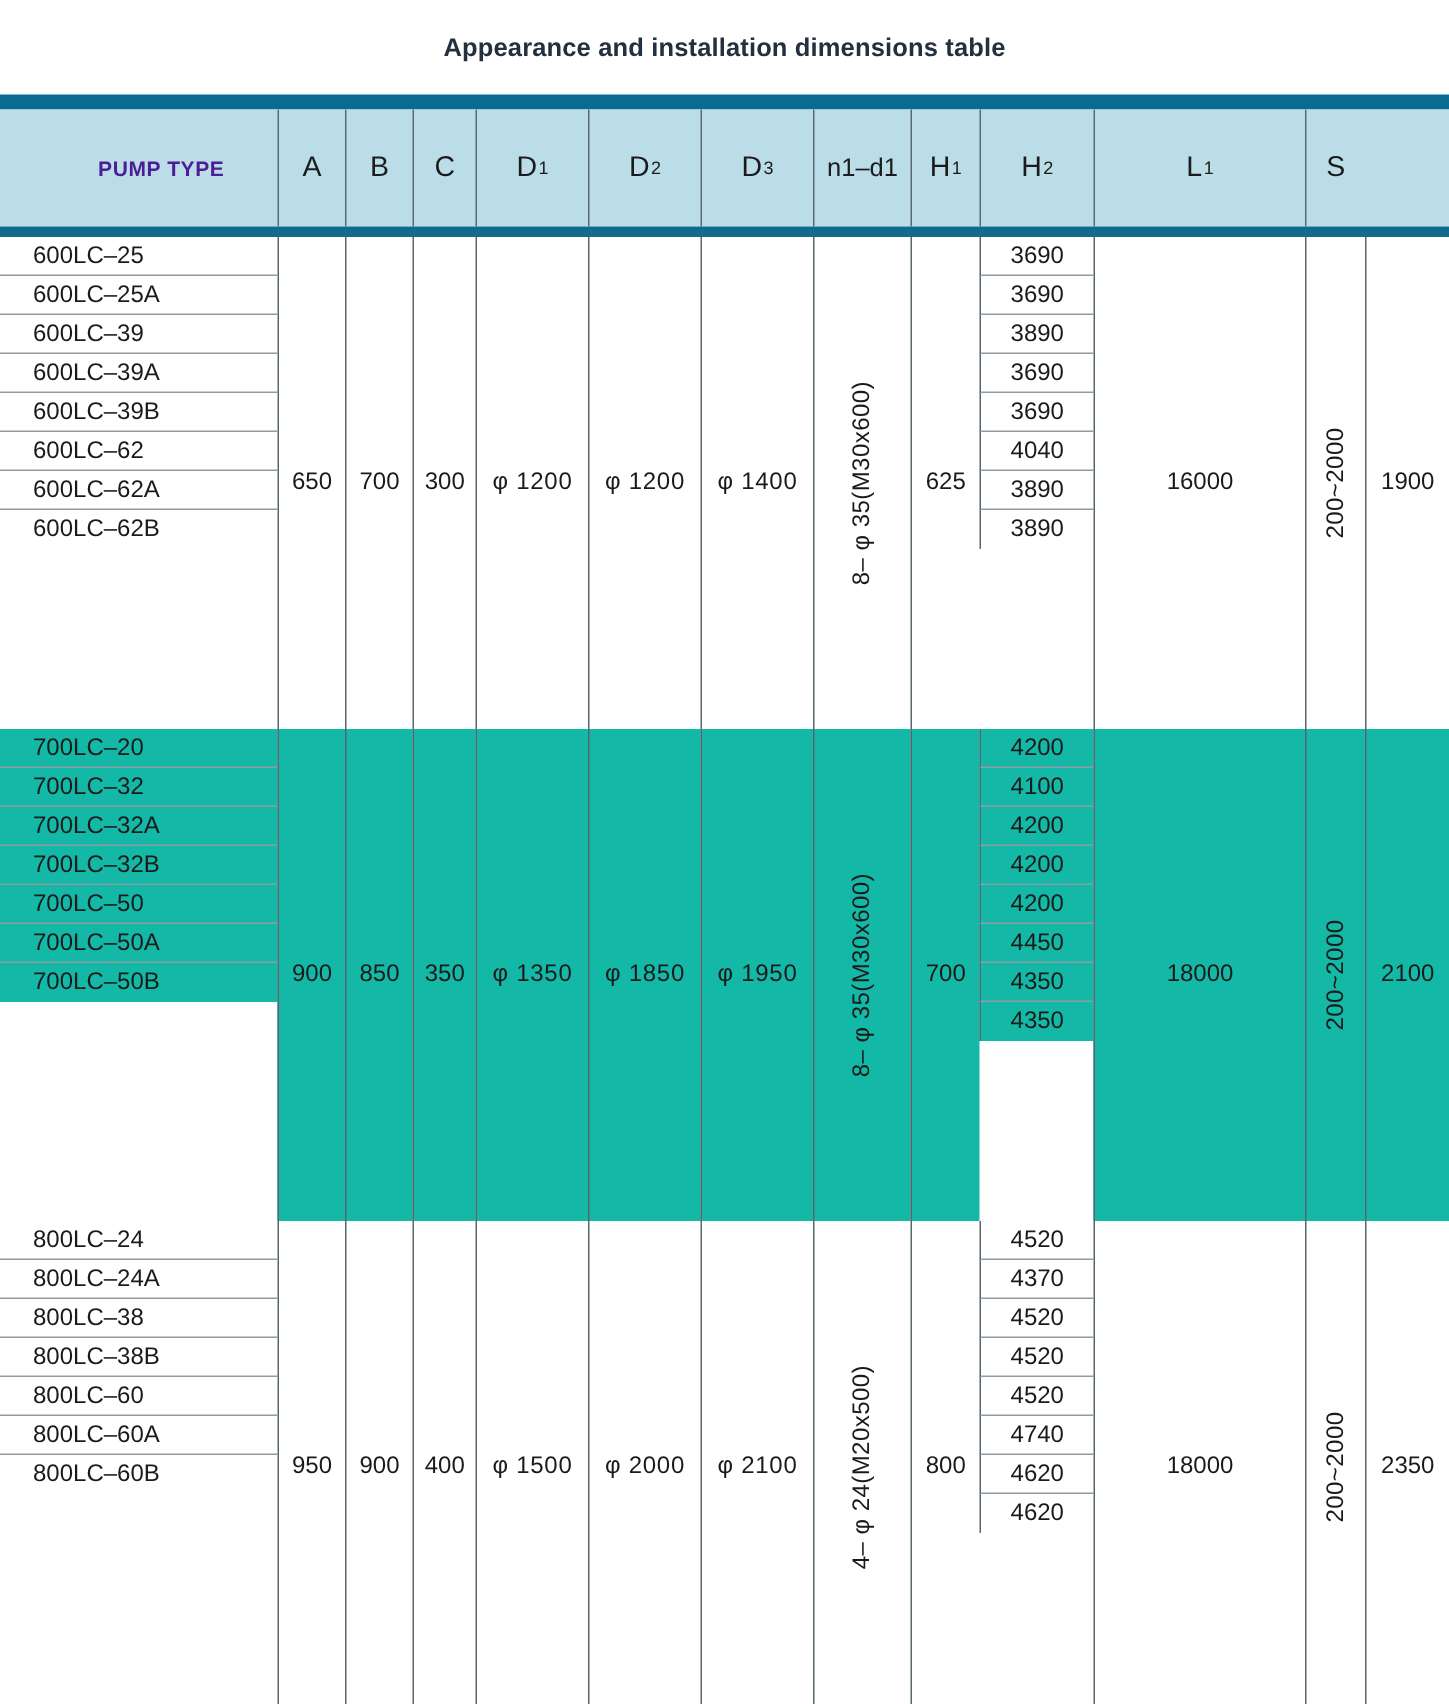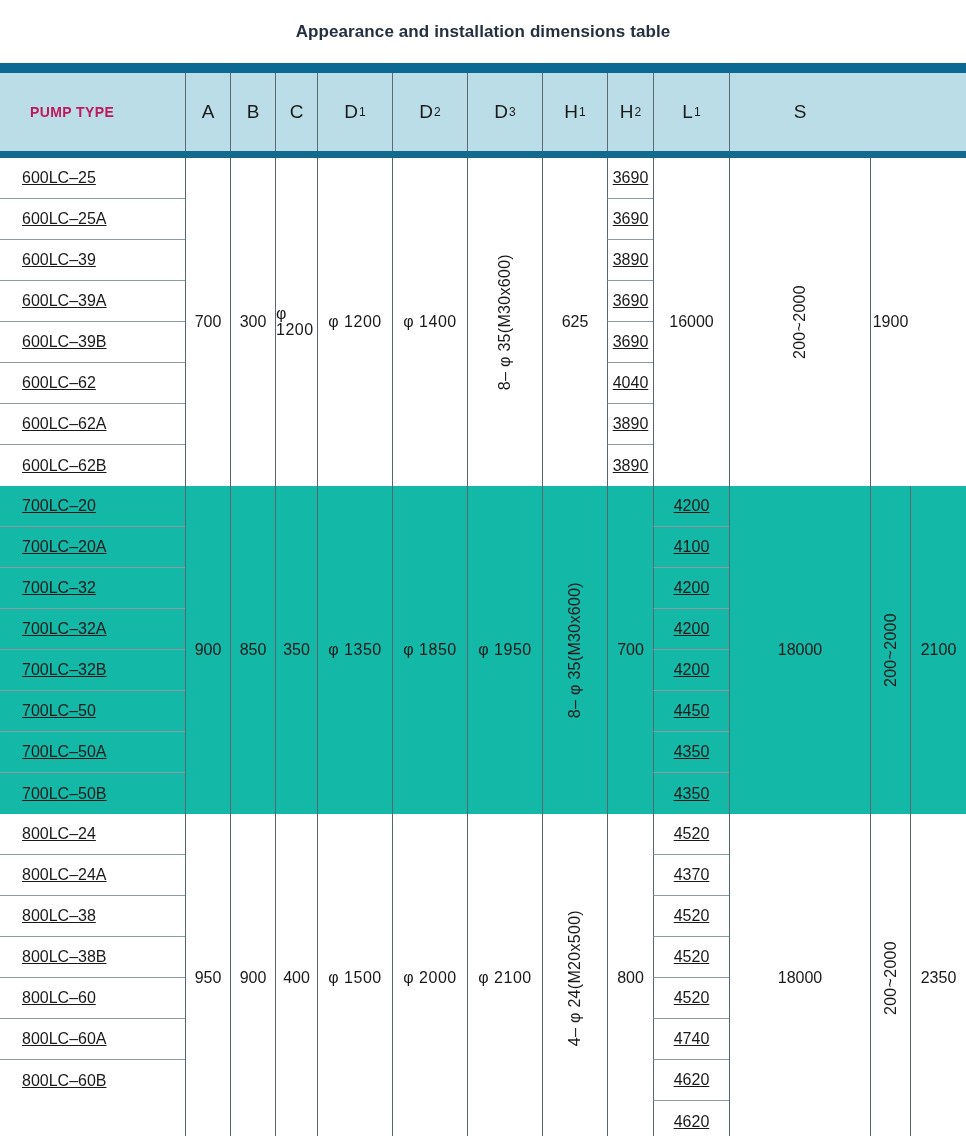--- a/index.html
+++ b/index.html
@@ -75,25 +75,25 @@
     display: flex;
     align-items: center;
     justify-content: center;
     font-size: 19px;
     color: #1b1b1b;
     border-left: 1px solid #5a6a72;
     height: 78px;
   }
   .head > div:first-child {
     border-left: none;
-    justify-content: flex-start;
+    justify-content: center;
     padding-left: 30px;
     font-size: 14px;
     font-weight: bold;
-    color: #be185d;
+    color: #4c1d95;
     letter-spacing: 0.4px;
   }
   .head .sub { font-size: 12px; vertical-align: -3px; margin-left: 1px; }
   .head .nd { font-size: 17px; }
   .head .lmax { font-size: 18px; letter-spacing: 0.5px; }
 
   
   .block { position: relative; }
   .block.alt .cell, .block.alt .mcell { background: #14b8a6; }
 
@@ -110,23 +110,22 @@
   }
   .cell.first {
     border-left: none;
     justify-content: flex-start;
     padding-left: 22px;
     font-size: 16px;
   }
 
   
   .rowcell {
-    height: 41px;
+    height: 26px;
     border-bottom: 1px solid #8f9ba2;
-    text-decoration: underline;
   }
   .rowcell.last { border-bottom: none; }
 
   
   .mcell { height: 328px; }
 
   .vert {
     writing-mode: vertical-rl;
     transform: rotate(180deg);
     font-size: 16px;
@@ -168,20 +167,23 @@
       </div>
       <div>
         <span>D</span>
         <span class="sub">2</span>
       </div>
       <div>
         <span>D</span>
         <span class="sub">3</span>
       </div>
       <div>
+        <span class="nd">n1–d1</span>
+      </div>
+      <div>
         <span>H</span>
         <span class="sub">1</span>
       </div>
       <div>
         <span>H</span>
         <span class="sub">2</span>
       </div>
       <div>
         <span>L</span>
         <span class="sub">1</span>
@@ -216,20 +218,23 @@
               <span>600LC–62</span>
             </div>
             <div class="cell first rowcell">
               <span>600LC–62A</span>
             </div>
             <div class="cell first rowcell last">
               <span>600LC–62B</span>
             </div>
           </div>
           <div class="mcell">
+            <span>650</span>
+          </div>
+          <div class="mcell">
             <span>700</span>
           </div>
           <div class="mcell">
             <span>300</span>
           </div>
           <div class="mcell">
             <span class="phi">φ 1200</span>
           </div>
           <div class="mcell">
             <span class="phi">φ 1200</span>
@@ -280,23 +285,20 @@
           </div>
         </div>
       </div>
       <div class="block alt">
         <div class="grid">
           <div class="colstack">
             <div class="cell first rowcell">
               <span>700LC–20</span>
             </div>
             <div class="cell first rowcell">
-              <span>700LC–20A</span>
-            </div>
-            <div class="cell first rowcell">
               <span>700LC–32</span>
             </div>
             <div class="cell first rowcell">
               <span>700LC–32A</span>
             </div>
             <div class="cell first rowcell">
               <span>700LC–32B</span>
             </div>
             <div class="cell first rowcell">
               <span>700LC–50</span>

